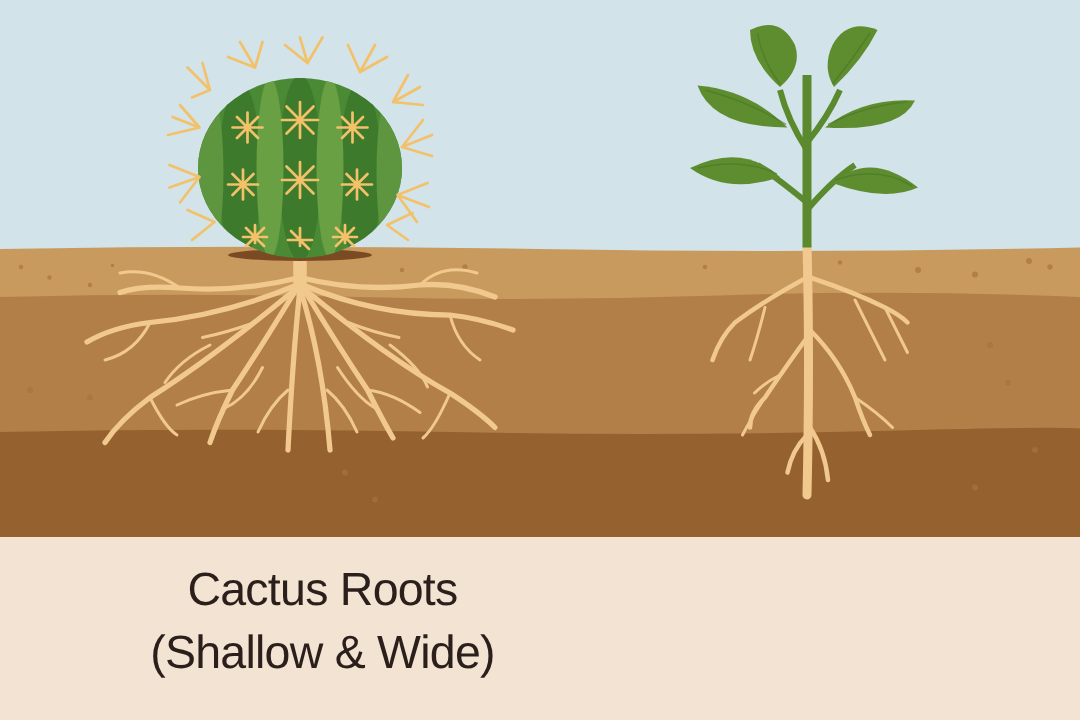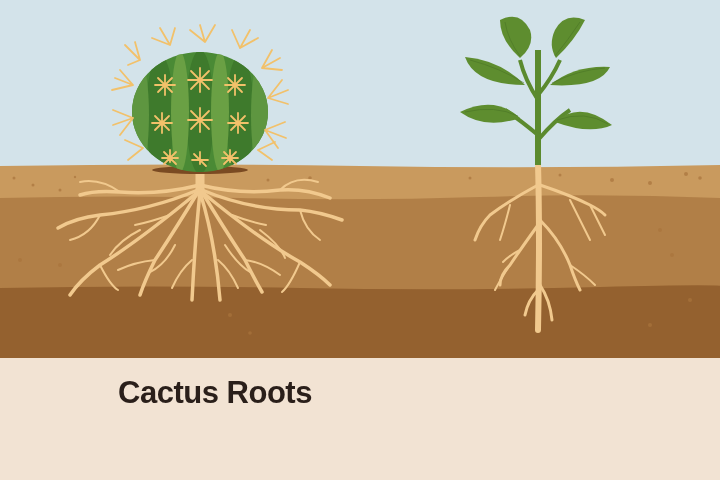--- a/index.html
+++ b/index.html
@@ -1,19 +1,19 @@
 <!DOCTYPE html>
 <html><head>
 <meta charset="utf-8">
 <style>
   html,body{margin:0;padding:0;}
   body{width:720px;height:480px;overflow:hidden;background:#f2e2d2;position:relative;}
   .scene{position:absolute;left:0;top:0;width:720px;height:358px;}
   .caption-panel{position:absolute;left:0;top:358px;width:720px;height:122px;background:#f2e3d3;}
-  .caption{position:absolute;top:14px;font-family:"Liberation Sans",sans-serif;font-weight:bold;font-size:31px;line-height:42px;color:#2a1f1a;text-align:center;letter-spacing:-0.5px;}
+  .caption{position:absolute;top:14px;font-family:"Liberation Sans",sans-serif;font-weight:normal;font-size:31px;line-height:42px;color:#2a1f1a;text-align:center;letter-spacing:-0.5px;}
   .caption span{display:block;}
   .cap-left{left:60px;width:310px;}
   .cap-right{left:400px;width:260px;}
 </style>
 </head>
 <body>
 
 <svg class="scene" width="720" height="358" viewBox="0 0 720 358">
 
   <rect x="0" y="0" width="720" height="168" fill="#d3e3ea"></rect>
@@ -179,14 +179,15 @@
         <path d="M552,83 Q578,70 605,68"></path>
       <path d="M518,116 Q495,105 465,112"></path>
         <path d="M557,120 Q585,110 608,124"></path>
     </g>
   </g>
 </svg>
 
 <div class="caption-panel">
   <div class="caption cap-left">
     <span>Cactus Roots</span>
+    <span>(Shallow &amp; Wide)</span>
   </div>
 </div>
 
 </body></html>

